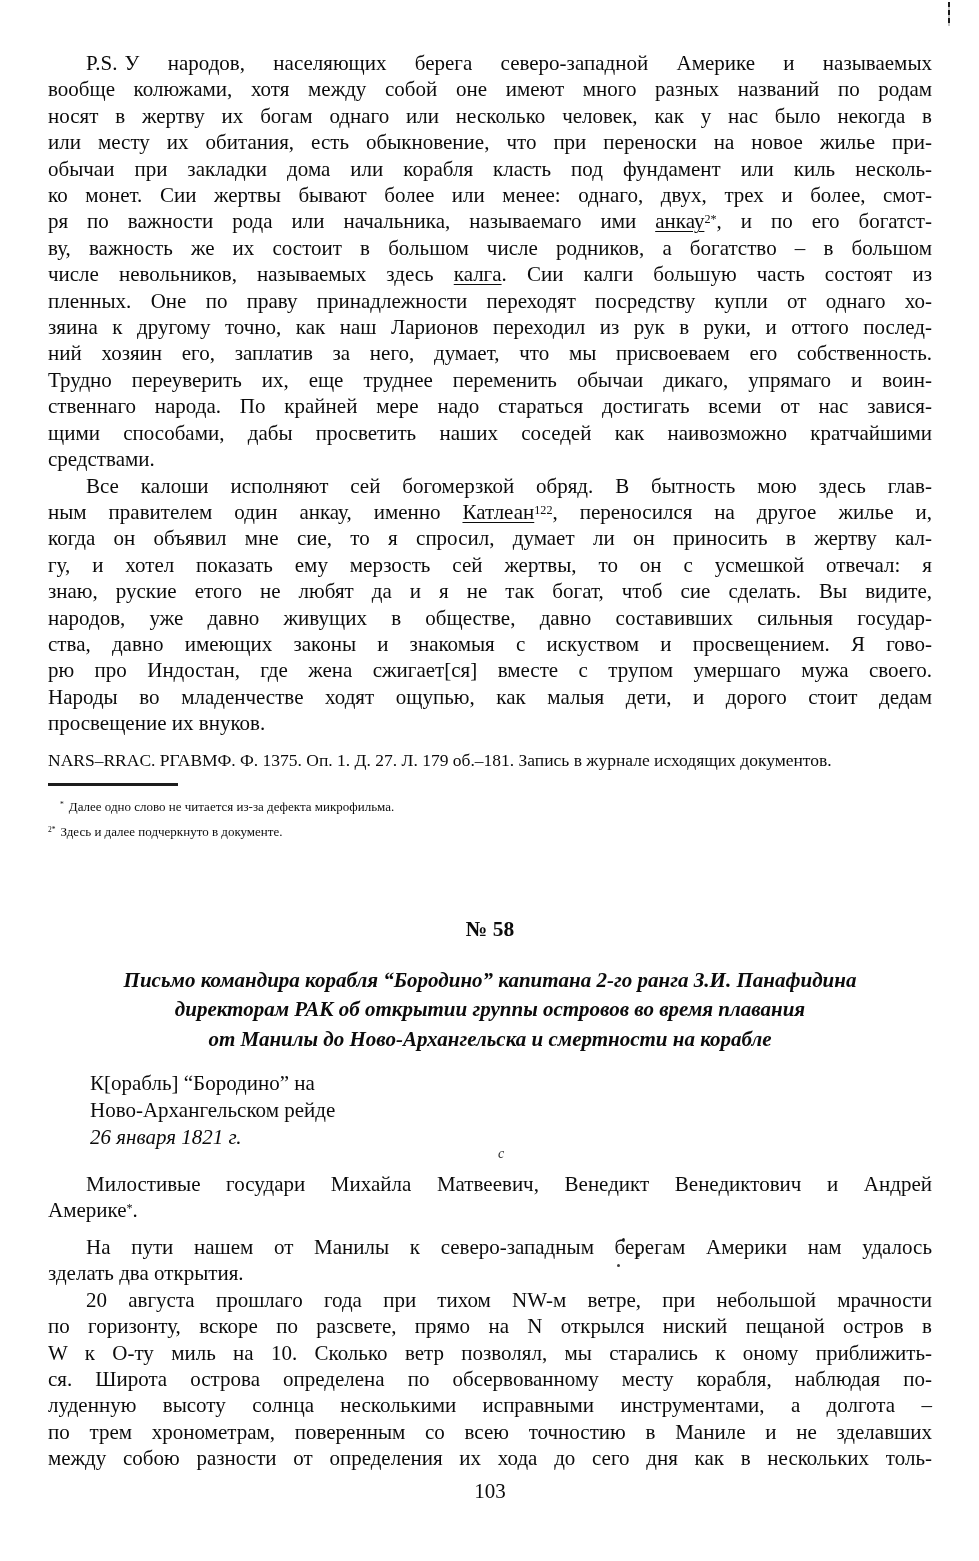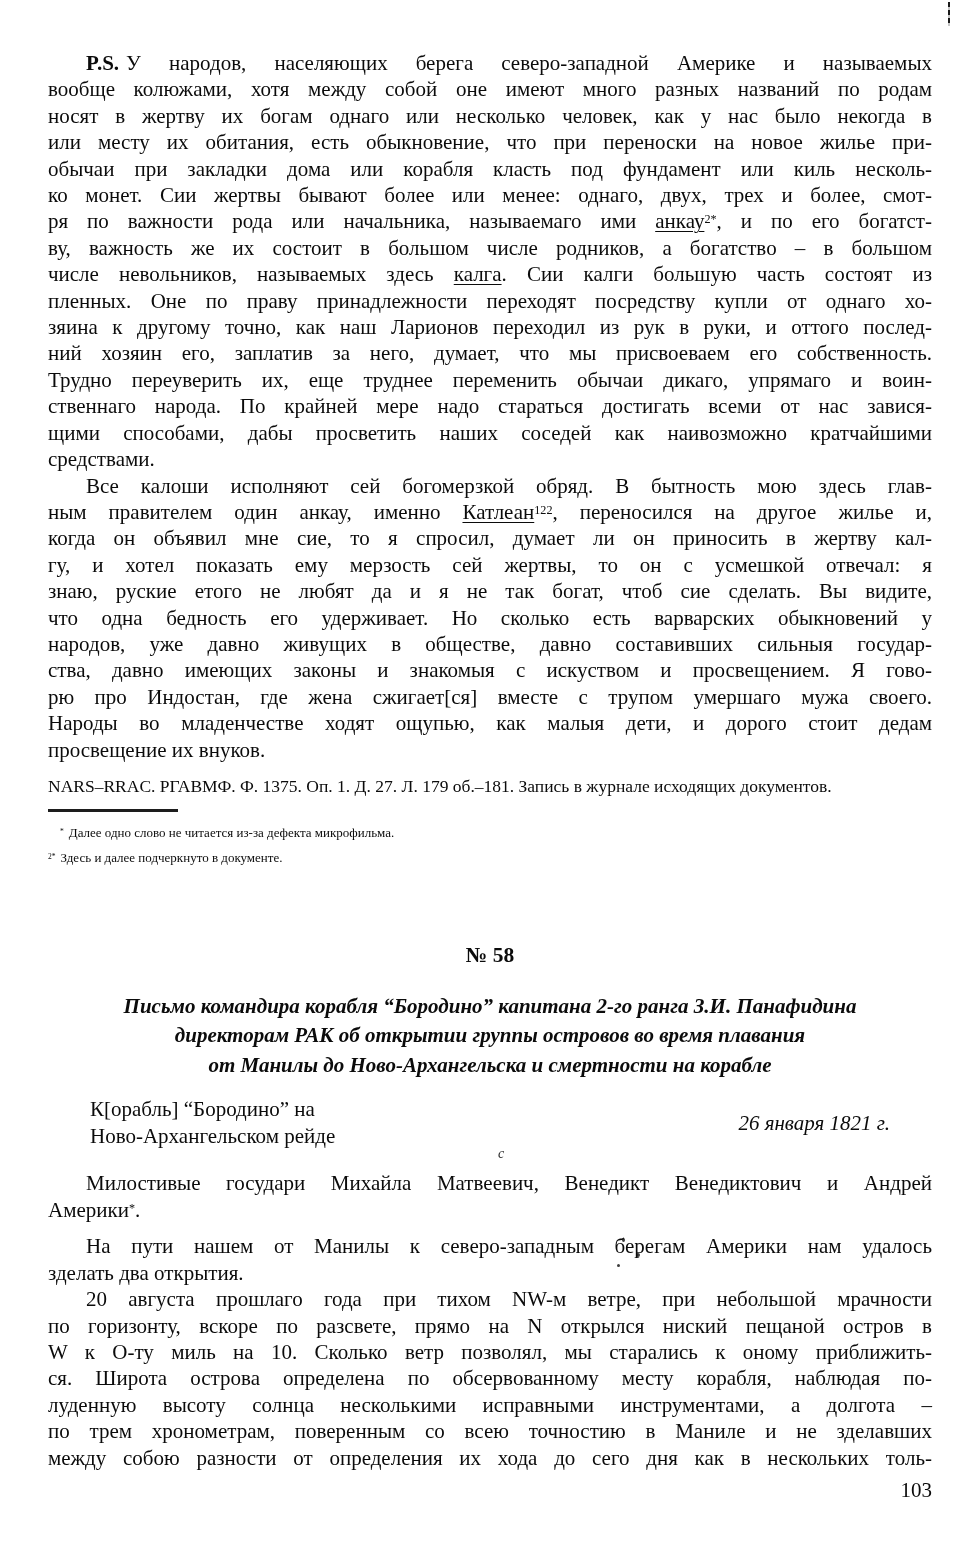--- a/index.html
+++ b/index.html
@@ -23,21 +23,21 @@
   
   .ln {
     font-size: 21px;
     line-height: 26.4px;
     text-align: justify;
     text-align-last: justify;
     white-space: normal;
   }
   .ln.last { text-align-last: left; }
   .ind { display: inline-block; width: 38px; }
-  .ps-label { font-weight: bold; margin-right: 7px; }
+  .ps-label { font-weight: normal; margin-right: 7px; }
   .und {
     text-decoration: underline;
     text-decoration-thickness: 1.3px;
     text-underline-offset: 3px;
   }
   sup.s {
     font-size: 0.58em;
     line-height: 0;
     vertical-align: 0.45em;
   }
@@ -76,31 +76,32 @@
     font-size: 21px;
     line-height: 29.5px;
   }
   
   .dateline {
     margin-top: 16px;
     margin-left: 42px;
     margin-right: 42px;
     display: flex;
     justify-content: space-between;
-    align-items: center;
+    align-items: flex-start;
     font-size: 21px;
     line-height: 27px;
+    flex-direction: column;
   }
   .dateline .date { font-style: italic; }
   .block { margin-top: 20px; }
   .block-tight { margin-top: 10px; }
   
   .page-number {
     margin-top: 6px;
-    text-align: right;
+    text-align: center;
     font-size: 21px;
     line-height: 26px;
   }
   
   .artifact-vline {
     position: absolute;
     left: 948px; top: 2px;
     width: 2px; height: 24px;
     background: repeating-linear-gradient(#1a1a1a 0 5px, rgba(26,26,26,0.25) 5px 8px);
   }
@@ -150,21 +151,20 @@
       <div class="ln">щими способами, дабы просветить наших соседей как наивозможно кратчайшими</div>
       <div class="ln last">средствами.</div>
     </div>
 
     <div>
       <div class="ln"><span class="ind"></span><span>Все калоши исполняют сей богомерзкой обряд. В бытность мою здесь глав-</span></div>
       <div class="ln"><span>ным правителем один анкау, именно </span><span class="und">Катлеан</span><sup class="s">122</sup><span>, переносился на другое жилье и,</span></div>
       <div class="ln">когда он объявил мне сие, то я спросил, думает ли он приносить в жертву кал-</div>
       <div class="ln">гу, и хотел показать ему мерзость сей жертвы, то он с усмешкой отвечал: я</div>
       <div class="ln">знаю, руские етого не любят да и я не так богат, чтоб сие сделать. Вы видите,</div>
-      <div class="ln">что одна бедность его удерживает. Но сколько есть варварских обыкновений у</div>
       <div class="ln">народов, уже давно живущих в обществе, давно составивших сильныя государ-</div>
       <div class="ln">ства, давно имеющих законы и знакомыя с искуством и просвещением. Я гово-</div>
       <div class="ln">рю про Индостан, где жена сжигает[ся] вместе с трупом умершаго мужа своего.</div>
       <div class="ln">Народы во младенчестве ходят ощупью, как малыя дети, и дорого стоит дедам</div>
       <div class="ln last">просвещение их внуков.</div>
     </div>
 
     <div class="archival">NARS–RRAC. РГАВМФ. Ф. 1375. Оп. 1. Д. 27. Л. 179 об.–181. Запись в журнале исходящих документов.</div>
 
     <div class="fn-rule"></div>
@@ -184,21 +184,21 @@
     <div class="dateline">
       <div class="place">
         <div>К[орабль] “Бородино” на</div>
         <div>Ново-Архангельском рейде</div>
       </div>
       <div class="date">26 января 1821 г.</div>
     </div>
 
     <div class="block">
       <div class="ln"><span class="ind"></span><span>Милостивые государи Михайла Матвеевич, Венедикт Венедиктович и Андрей</span></div>
-      <div class="ln last"><span>Америки</span><sup class="s">*</sup><span>.</span></div>
+      <div class="ln last"><span>Америке</span><sup class="s">*</sup><span>.</span></div>
     </div>
 
     <div class="block-tight">
       <div class="ln"><span class="ind"></span><span>На пути нашем от Манилы к северо-западным берегам Америки нам удалось</span></div>
       <div class="ln last">зделать два открытия.</div>
     </div>
 
     <div>
       <div class="ln"><span class="ind"></span><span>20 августа прошлаго года при тихом NW-м ветре, при небольшой мрачности</span></div>
       <div class="ln">по горизонту, вскоре по разсвете, прямо на N открылся ниский пещаной остров в</div>

